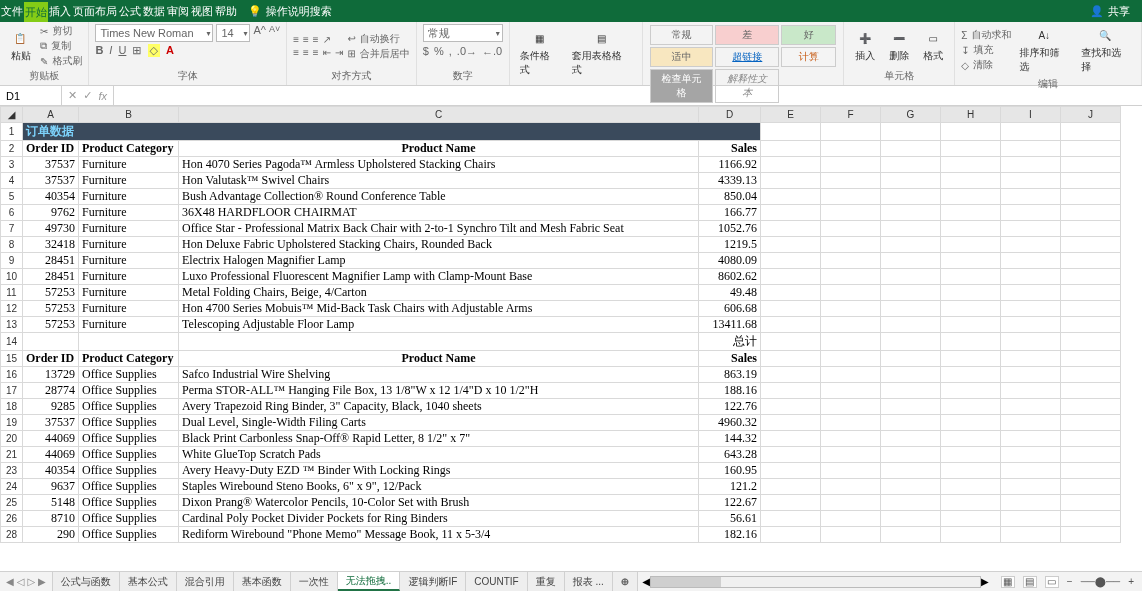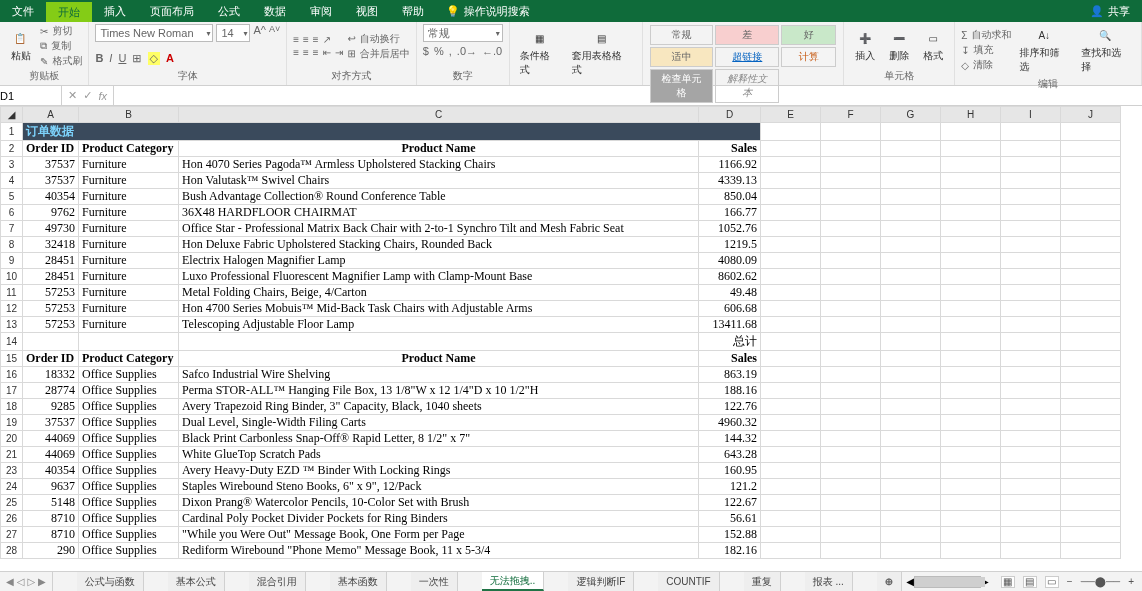--- a/index.html
+++ b/index.html
@@ -1,20 +1,20 @@
 <!DOCTYPE html>
 <html><head>
 <meta charset="utf-8">
 <style>
 * { margin:0; padding:0; box-sizing:border-box; }
 body { font-family:"Microsoft YaHei","Segoe UI",sans-serif; font-size:11px; background:#fff; overflow:hidden; width:1142px; height:591px; position:relative; }
 
 
 .titlebar { background:#0f6b3a; height:22px; display:flex; align-items:stretch; color:#fff; font-size:11px; }
-.titlebar .tab { padding:0 12px; display:flex; align-items:center; cursor:pointer;font-family:Liberation Mono, monospace; }
+.titlebar .tab { padding:0 1px; display:flex; align-items:center; cursor:pointer;font-family:Liberation Mono, monospace; }
 .titlebar .tab.active { background:#84cc16; color:#0f6b3a; margin-top:2px; }
 .titlebar .spacer { flex:1; }
 .titlebar .bulb { display:flex; align-items:center; gap:4px; padding:0 10px;}
 .titlebar .share { padding:0 12px; display:flex; align-items:center; gap:4px;}
 
 
 .ribbon { background:#f3f3f3; border-bottom:1px solid #d0d0d0; height:64px; display:flex; align-items:stretch; font-size:10px; color:#666; }
 .group { border-right:1px solid #e0e0e0; padding:2px 6px; display:flex; flex-direction:column; }
 .group-body { flex:1; display:flex; align-items:center; gap:4px; }
 .group-label { text-align:center; font-size:10px; color:#666; padding-top:1px; }
@@ -22,41 +22,41 @@
 .rbtn .ico { width:18px; height:18px; display:flex; align-items:center; justify-content:center; }
 .mini-col { display:flex; flex-direction:column; gap:1px; font-size:10px; }
 .mini-row { display:flex; align-items:center; gap:4px; height:14px; white-space:nowrap;}
 .sel { border:1px solid #bbb; background:#fff; height:18px; font-size:11px; padding:0 12px 0 4px; display:flex; align-items:center; position:relative; }
 .sel::after { content:"▾"; position:absolute; right:2px; font-size:8px; color:#666; }
 .style-box { border:1px solid #ccc; padding:2px 6px; font-size:10px; min-width:55px; text-align:center; margin:1px;}
 .style-grid { display:grid; grid-template-columns:repeat(3,auto); gap:0; }
 
 
 .fbar { height:20px; border-bottom:1px solid #d0d0d0; display:flex; align-items:stretch; background:#fff; font-size:11px; }
-.namebox { width:62px; border-right:1px solid #d0d0d0; padding:2px 0; display:flex; align-items:center; }
+.namebox { width:62px; border-right:1px solid #d0d0d0; padding:2px 6px; display:flex; align-items:center; }
 .fx-btns { display:flex; align-items:center; gap:6px; padding:0 6px; border-right:1px solid #d0d0d0; color:#999; }
 .fx-input { flex:1; padding:2px 6px; display:flex; align-items:center; }
 
 
 .grid-wrap { position:absolute; top:106px; left:0; right:0; bottom:20px; overflow:hidden; background:#fff;}
 table.sheet { border-collapse:collapse; table-layout:fixed; font-family:"Times New Roman",serif; font-size:12px; }
 table.sheet th, table.sheet td { border:1px solid #d9d9d9; height:15.6px; padding:0 3px; overflow:hidden; white-space:nowrap; text-overflow:clip; background:#fff; }
 table.sheet th { background:#e6e6e6; font-weight:normal; font-family:"Segoe UI",sans-serif; font-size:10px; color:#333; text-align:center; position:sticky; }
 .rowhdr { width:22px; text-align:center; background:#e6e6e6; font-family:"Segoe UI",sans-serif; font-size:10px; color:#333; }
 .colA { width:56px; } .colB { width:100px; } .colC { width:520px; } .colD { width:62px; }
 .colSmall { width:60px; }
 .banner { background:#3a4a5c !important; color:#7dd3fc; font-weight:bold;}
 .hdrcell { color:#000; font-weight:bold; background:#fff;}
 .numr { text-align:right; }
 .center { text-align:center; }
 
 
 .sheetbar { position:absolute; bottom:0; left:0; right:0; height:20px; background:#f3f3f3; border-top:1px solid #d0d0d0; display:flex; align-items:stretch; font-size:10px; }
 .navbtns { display:flex; align-items:center; padding:0 6px; gap:3px; color:#888; border-right:1px solid #d0d0d0;}
-.stab { padding:0 8px; border-right:1px solid #d0d0d0; display:flex; align-items:center; color:#444; background:#eee; cursor:pointer;margin-left:24px;}
+.stab { padding:0 8px; border-right:1px solid #d0d0d0; display:flex; align-items:center; color:#444; background:#eee; cursor:pointer;}
 .stab.active { background:#fff; color:#0f6b3a; border-bottom:2px solid #217346; }
 .stab.plus { color:#666; font-weight:bold;}
 .hscroll { flex:1; display:flex; align-items:center; padding:0 4px;}
 .hscroll .track { border:1px solid #bbb; height:12px; flex:1; position:relative; background:#f0f0f0;}
 .hscroll .thumb { position:absolute; left:0; width:70px; top:0; bottom:0; background:#cfcfcf;}
 .statusr { display:flex; align-items:center; gap:8px; padding:0 8px; color:#555;}
 .zoombtn { border:1px solid #ccc; width:14px; height:12px; display:flex; align-items:center; justify-content:center; background:#fff;}
 </style>
 </head>
 <body>
@@ -101,21 +101,21 @@
         <div class="mini-row">
             <span>✎</span>
             <span>格式刷</span>
           </div>
       </div>
     </div>
     <div class="group-label">剪贴板</div>
   </div>
 
   <div class="group">
-    <div class="group-body" style="flex-direction:column;align-items:flex-start;gap:10px;">
+    <div class="group-body" style="flex-direction:column;align-items:flex-start;gap:2px;">
       <div style="display:flex;gap:3px;">
         <div class="sel" style="width:118px">Times New Roman</div>
         <div class="sel" style="width:34px">14</div>
         <span style="font-size:11px;">A^</span>
         <span style="font-size:9px;">A˅</span>
       </div>
       <div style="display:flex;gap:6px;font-size:11px;">
         <span><b>B</b></span>
         <span><i>I</i></span>
         <span><u>U</u></span>
@@ -462,21 +462,21 @@
           <td class="hdrcell numr">Sales</td>
           <td></td>
           <td></td>
           <td></td>
           <td></td>
           <td></td>
           <td></td>
         </tr>
         <tr>
           <td class="rowhdr">16</td>
-          <td class="numr">18332</td>
+          <td class="numr">13729</td>
           <td>Office Supplies</td>
           <td>Safco Industrial Wire Shelving</td>
           <td class="numr">863.19</td>
           <td></td>
           <td></td>
           <td></td>
           <td></td>
           <td></td>
           <td></td>
         </tr>
@@ -583,33 +583,20 @@
           <td></td>
           <td></td>
           <td></td>
         </tr>
         <tr>
           <td class="rowhdr">26</td>
           <td class="numr">8710</td>
           <td>Office Supplies</td>
           <td>Cardinal Poly Pocket Divider Pockets for Ring Binders</td>
           <td class="numr">56.61</td>
-          <td></td>
-          <td></td>
-          <td></td>
-          <td></td>
-          <td></td>
-          <td></td>
-        </tr>
-        <tr>
-          <td class="rowhdr">27</td>
-          <td class="numr">8710</td>
-          <td>Office Supplies</td>
-          <td>"While you Were Out" Message Book, One Form per Page</td>
-          <td class="numr">152.88</td>
           <td></td>
           <td></td>
           <td></td>
           <td></td>
           <td></td>
           <td></td>
         </tr>
         <tr>
           <td class="rowhdr">28</td>
           <td class="numr">290</td>

